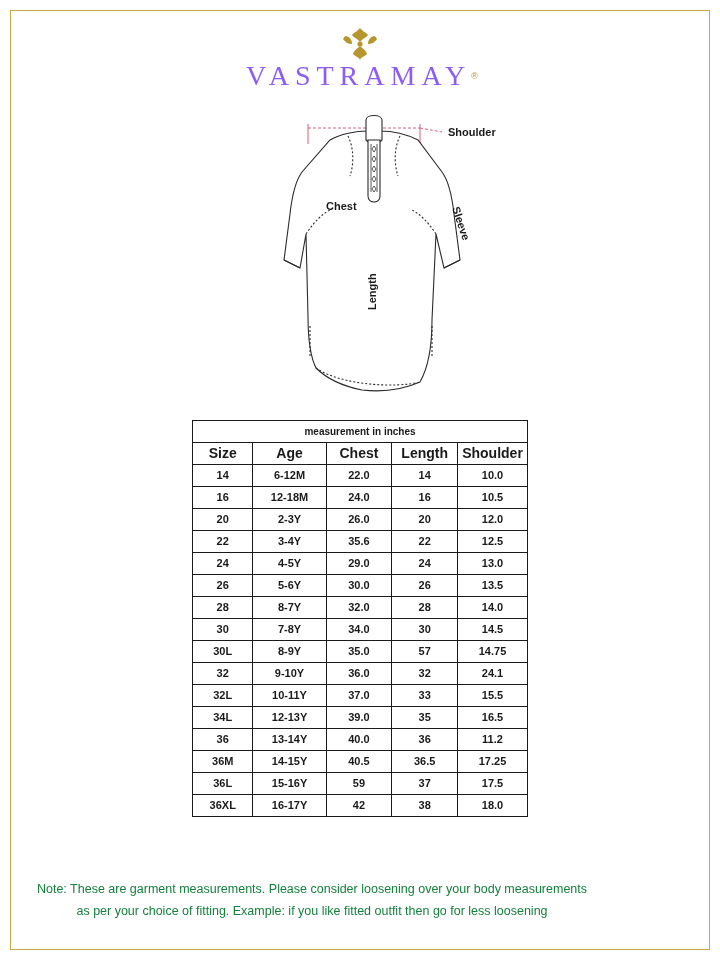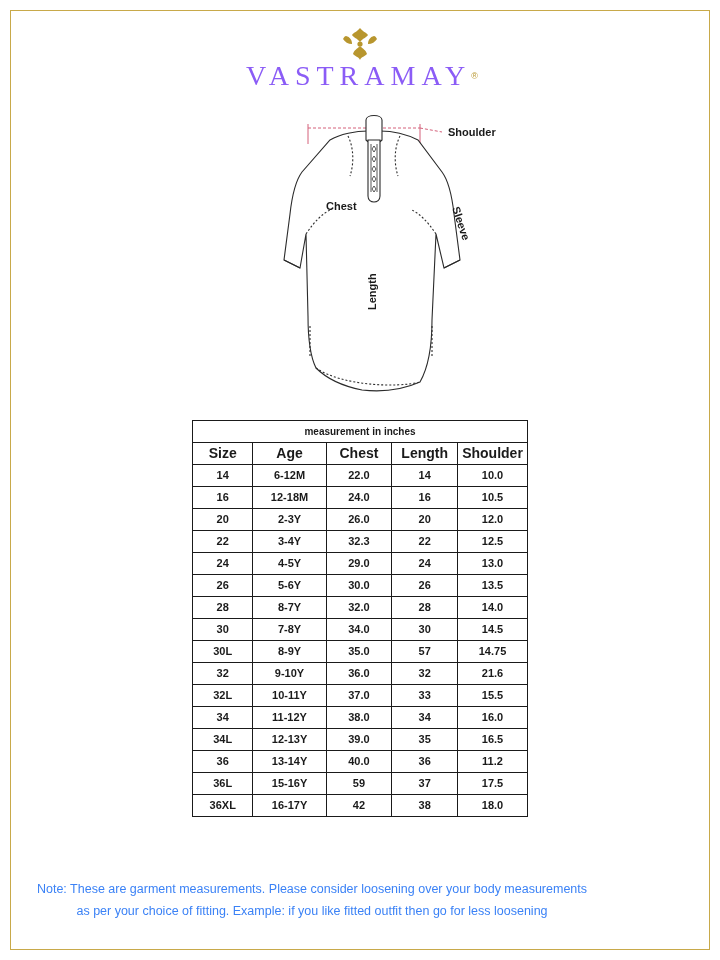--- a/index.html
+++ b/index.html
@@ -131,21 +131,21 @@
 
   
   .note {
     position: absolute;
     left: 0;
     top: 862px;
     width: 624px;
     text-align: center;
     font-size: 12.5px;
     line-height: 22px;
-    color: #3b82f6;
+    color: #15803d;
     padding: 16px 26px;
     box-sizing: border-box;
   }
   .note .line2 { display: block; }
 
   
   .ill-label {
     font-family: "Liberation Sans", sans-serif;
     font-size: 11px;
     font-weight: bold;
@@ -288,21 +288,21 @@
         <tr>
           <td class="c-size">20</td>
           <td class="c-age">2-3Y</td>
           <td class="c-chest">26.0</td>
           <td class="c-length">20</td>
           <td class="c-shoulder">12.0</td>
         </tr>
         <tr>
           <td class="c-size">22</td>
           <td class="c-age">3-4Y</td>
-          <td class="c-chest">32.3</td>
+          <td class="c-chest">35.6</td>
           <td class="c-length">22</td>
           <td class="c-shoulder">12.5</td>
         </tr>
         <tr>
           <td class="c-size">24</td>
           <td class="c-age">4-5Y</td>
           <td class="c-chest">29.0</td>
           <td class="c-length">24</td>
           <td class="c-shoulder">13.0</td>
         </tr>
@@ -332,51 +332,51 @@
           <td class="c-age">8-9Y</td>
           <td class="c-chest">35.0</td>
           <td class="c-length">57</td>
           <td class="c-shoulder">14.75</td>
         </tr>
         <tr>
           <td class="c-size">32</td>
           <td class="c-age">9-10Y</td>
           <td class="c-chest">36.0</td>
           <td class="c-length">32</td>
-          <td class="c-shoulder">21.6</td>
+          <td class="c-shoulder">24.1</td>
         </tr>
         <tr>
           <td class="c-size">32L</td>
           <td class="c-age">10-11Y</td>
           <td class="c-chest">37.0</td>
           <td class="c-length">33</td>
           <td class="c-shoulder">15.5</td>
         </tr>
         <tr>
-          <td class="c-size">34</td>
-          <td class="c-age">11-12Y</td>
-          <td class="c-chest">38.0</td>
-          <td class="c-length">34</td>
-          <td class="c-shoulder">16.0</td>
-        </tr>
-        <tr>
           <td class="c-size">34L</td>
           <td class="c-age">12-13Y</td>
           <td class="c-chest">39.0</td>
           <td class="c-length">35</td>
           <td class="c-shoulder">16.5</td>
         </tr>
         <tr>
           <td class="c-size">36</td>
           <td class="c-age">13-14Y</td>
           <td class="c-chest">40.0</td>
           <td class="c-length">36</td>
           <td class="c-shoulder">11.2</td>
         </tr>
         <tr>
+          <td class="c-size">36M</td>
+          <td class="c-age">14-15Y</td>
+          <td class="c-chest">40.5</td>
+          <td class="c-length">36.5</td>
+          <td class="c-shoulder">17.25</td>
+        </tr>
+        <tr>
           <td class="c-size">36L</td>
           <td class="c-age">15-16Y</td>
           <td class="c-chest">59</td>
           <td class="c-length">37</td>
           <td class="c-shoulder">17.5</td>
         </tr>
         <tr>
           <td class="c-size">36XL</td>
           <td class="c-age">16-17Y</td>
           <td class="c-chest">42</td>

